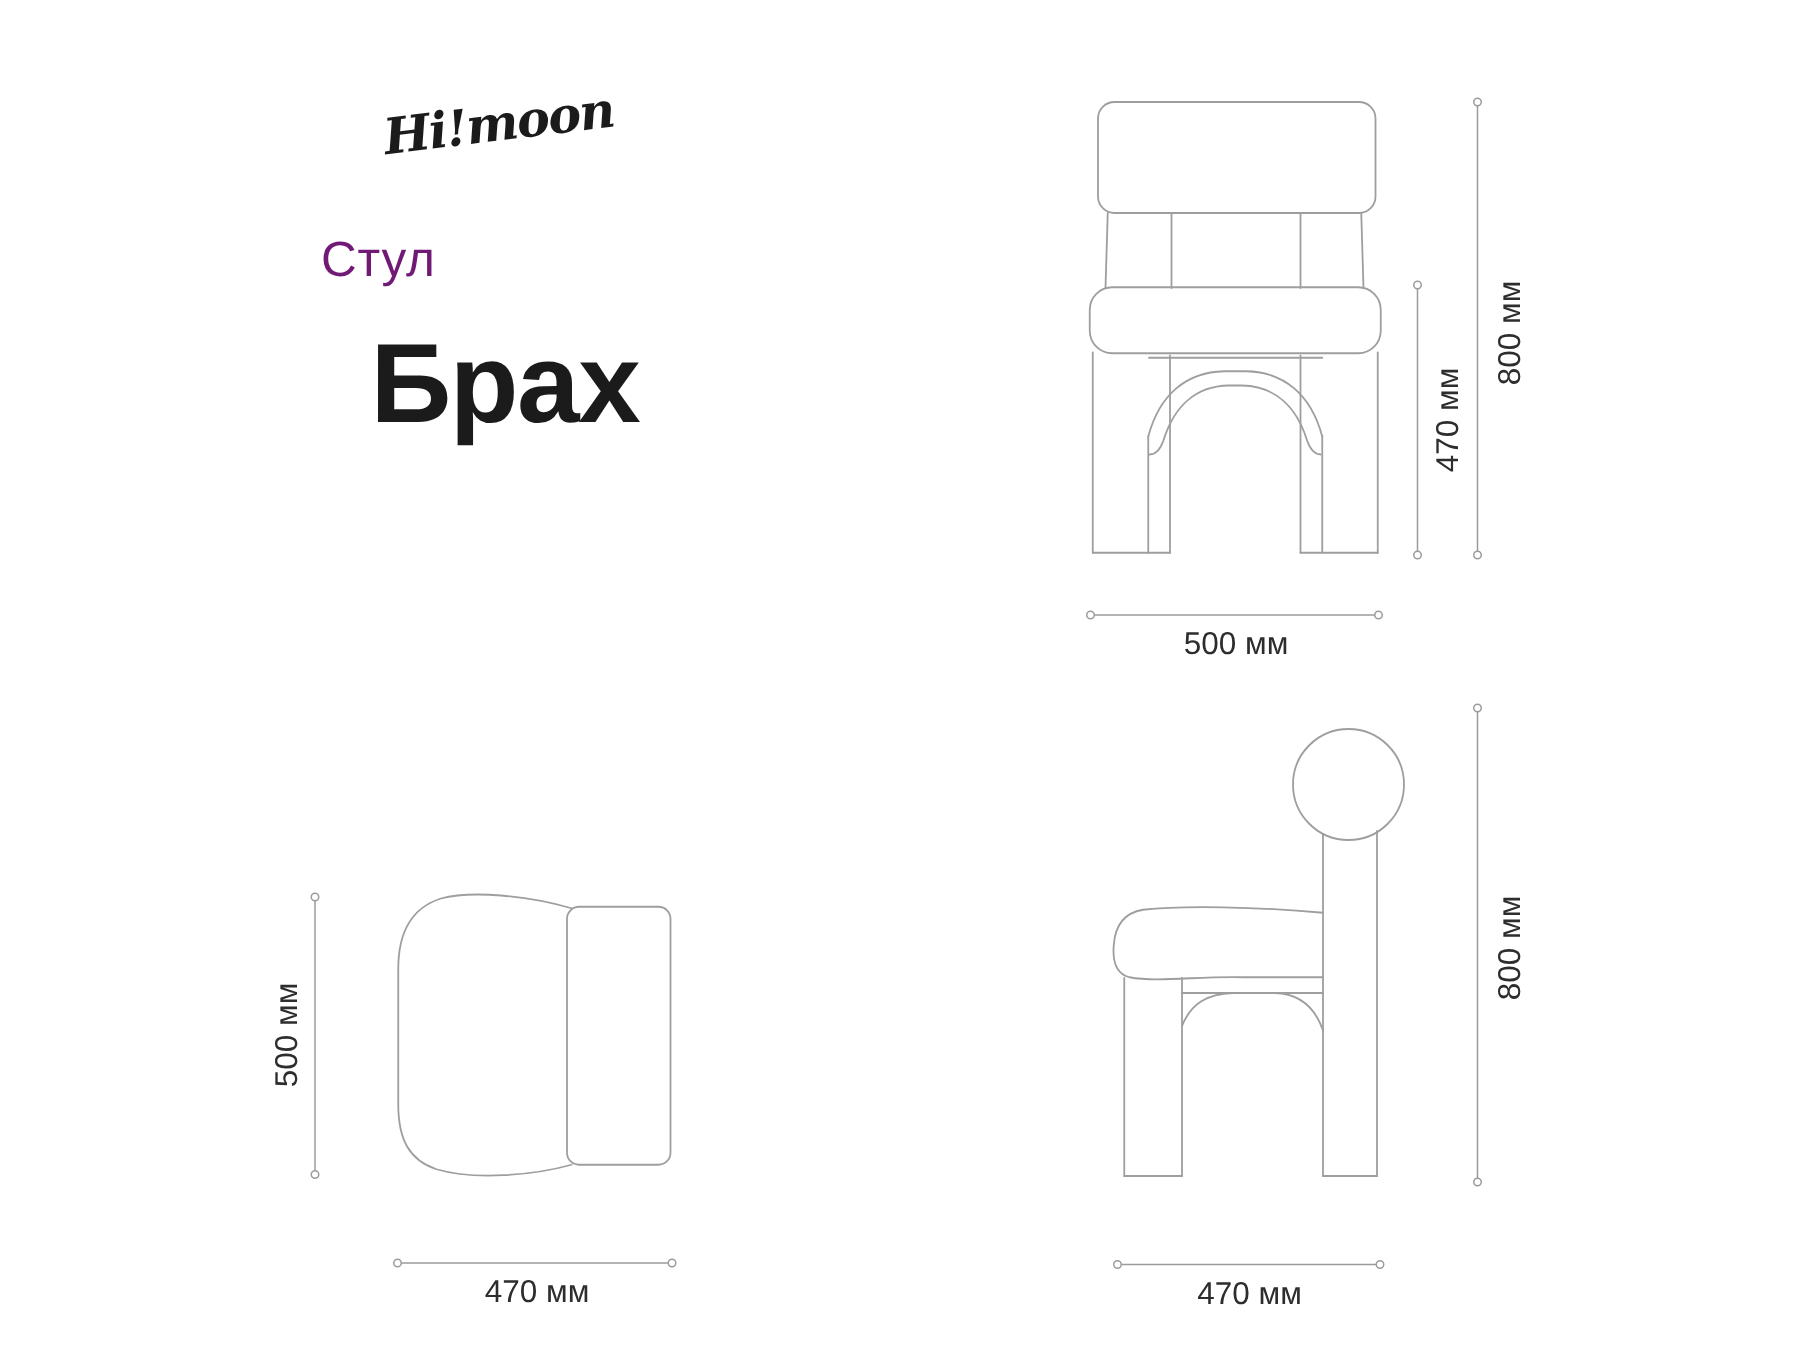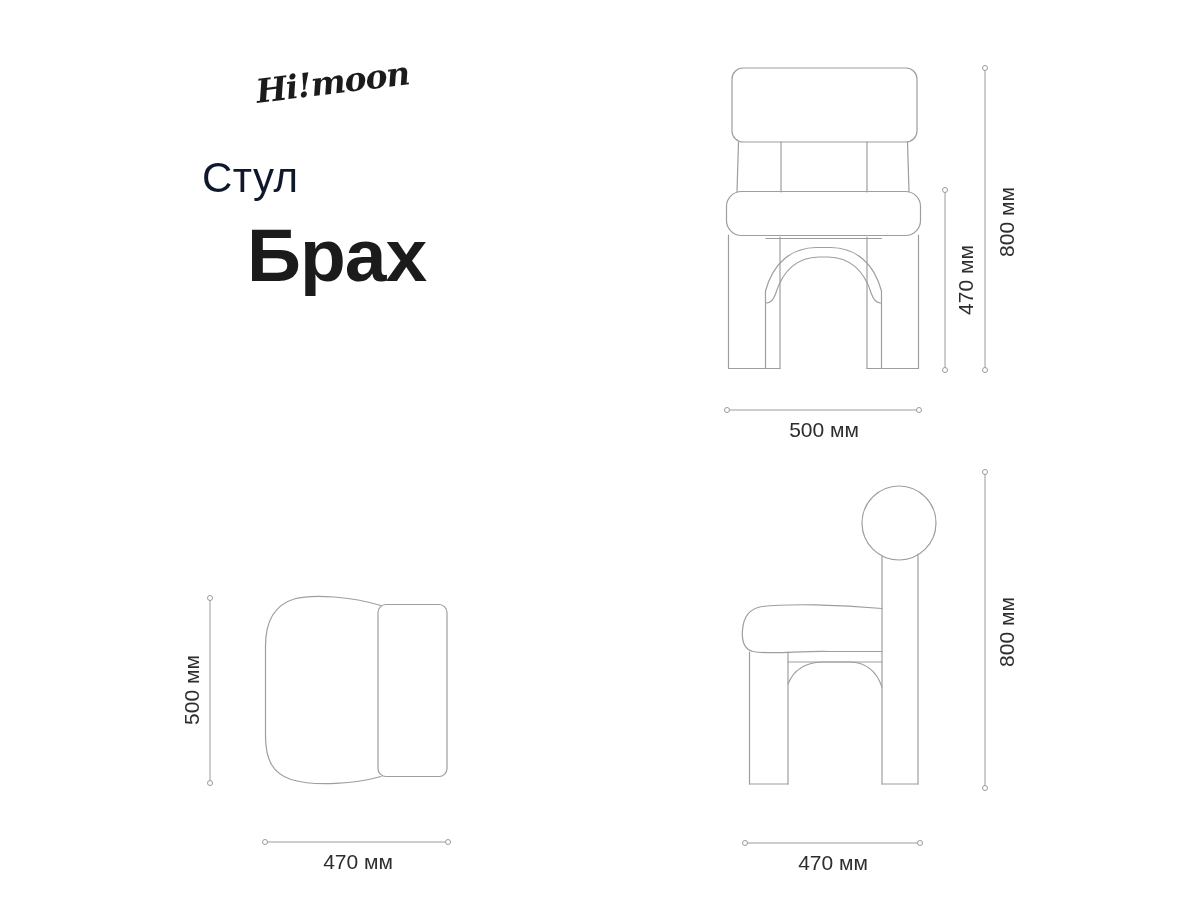--- a/index.html
+++ b/index.html
@@ -20,25 +20,25 @@
     font-weight: 700;
     font-size: 33px;
     letter-spacing: -1px;
     color: #1b1b1b;
     transform: rotate(-7deg);
     transform-origin: left center;
     white-space: nowrap;
   }
   .product-type {
     position: absolute;
-    left: 202px;
+    left: 214px;
     top: 154px;
-    font-size: 42px;
+    font-size: 33px;
     font-weight: 400;
-    color: #0f172a;
+    color: #701a75;
     letter-spacing: 0.5px;
   }
   .product-name {
     position: absolute;
     left: 247px;
     top: 212px;
     font-size: 75px;
     font-weight: 700;
     color: #1b1b1b;
     letter-spacing: -1px;

